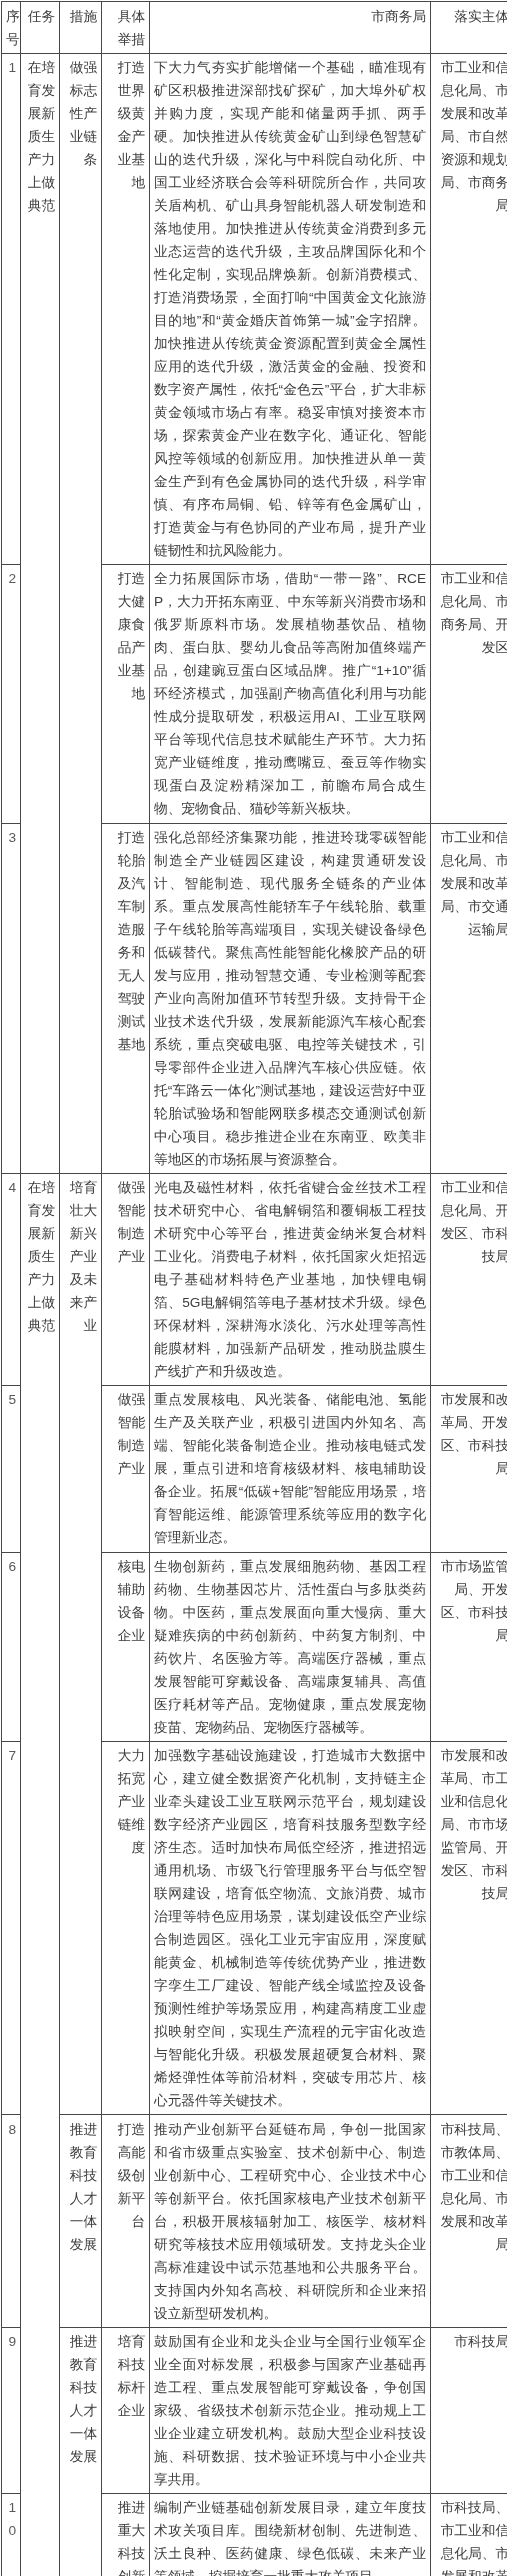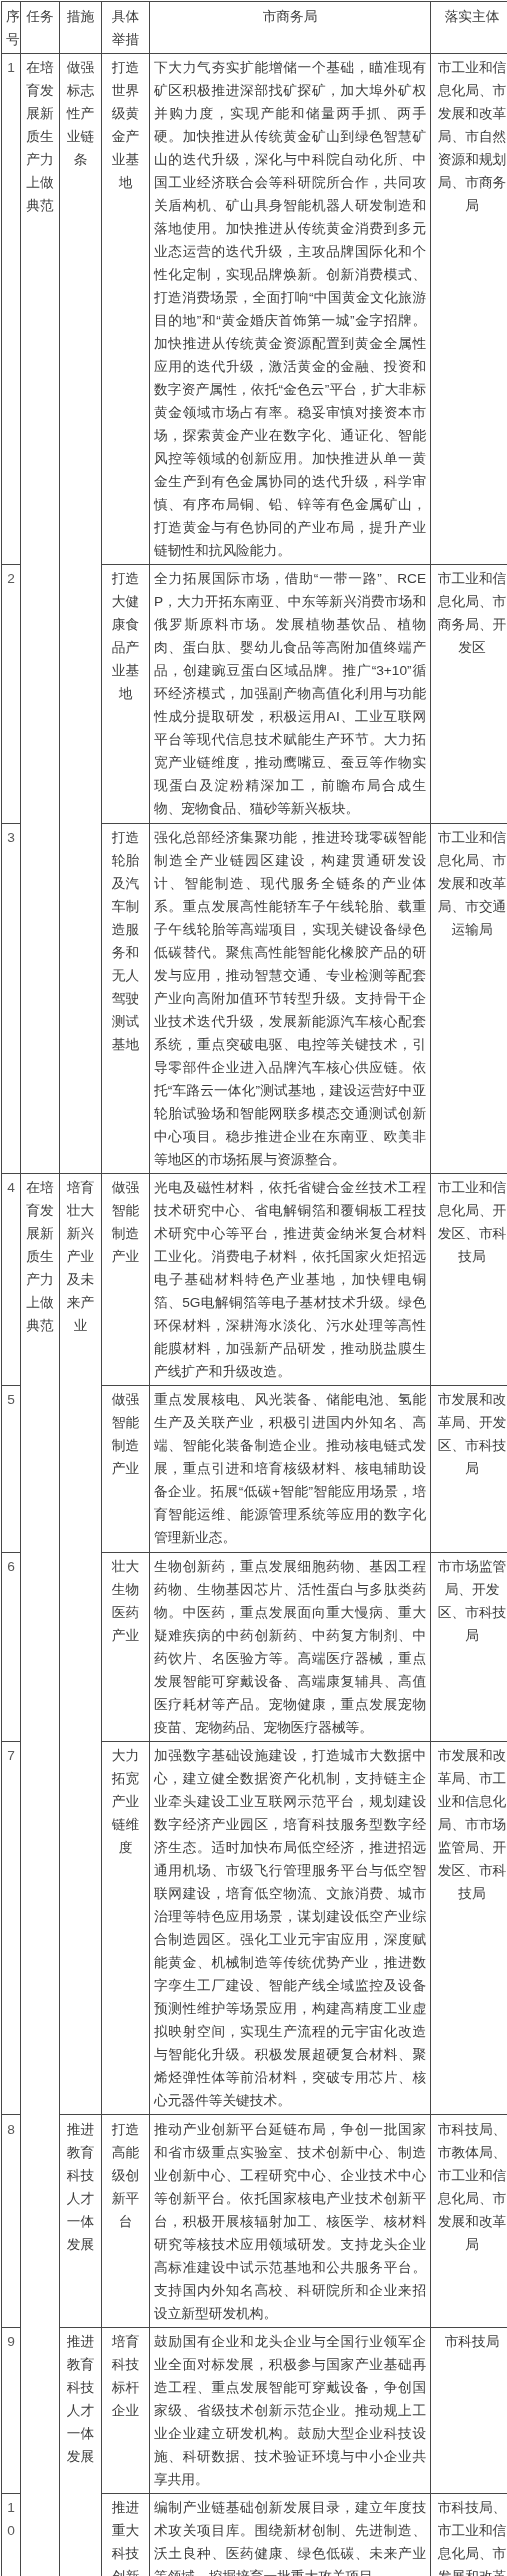--- a/index.html
+++ b/index.html
@@ -16,21 +16,21 @@
   }
   table.doc-table {
     border-collapse: collapse;
     table-layout: fixed;
     width: 512px;
     margin: 1.4px 0 0 1.4px;
   }
   .doc-table th, .doc-table td {
     border: 0.7px solid #474747;
     vertical-align: top;
-    text-align: center;
+    text-align: right;
     padding: 2.2px 4.3px 2.2px 3.6px;
     font-size: 13.7px;
     line-height: 23px;
     font-weight: 400;
     color: #3d3d3d;
     word-break: break-all;
     overflow-wrap: break-word;
   }
   .doc-table col.c-no   { width: 19px; }
   .doc-table col.c-task { width: 39px; }
@@ -90,21 +90,21 @@
       <td rowspan="3">在培育发展新质生产力上做典范</td>
       <td rowspan="3">做强标志性产业链条</td>
       <td>打造世界级黄金产业基地</td>
       <td class="content-cell">下大力气夯实扩能增储一个基础，瞄准现有矿区积极推进深部找矿探矿，加大埠外矿权并购力度，实现产能和储量两手抓、两手硬。加快推进从传统黄金矿山到绿色智慧矿山的迭代升级，深化与中科院自动化所、中国工业经济联合会等科研院所合作，共同攻关盾构机、矿山具身智能机器人研发制造和落地使用。加快推进从传统黄金消费到多元业态运营的迭代升级，主攻品牌国际化和个性化定制，实现品牌焕新。创新消费模式、打造消费场景，全面打响“中国黄金文化旅游目的地”和“黄金婚庆首饰第一城”金字招牌。加快推进从传统黄金资源配置到黄金全属性应用的迭代升级，激活黄金的金融、投资和数字资产属性，依托“金色云”平台，扩大非标黄金领域市场占有率。稳妥审慎对接资本市场，探索黄金产业在数字化、通证化、智能风控等领域的创新应用。加快推进从单一黄金生产到有色金属协同的迭代升级，科学审慎、有序布局铜、铅、锌等有色金属矿山，打造黄金与有色协同的产业布局，提升产业链韧性和抗风险能力。</td>
       <td>市工业和信息化局、市发展和改革局、市自然资源和规划局、市商务局</td>
     </tr>
 
     <tr class="r2">
       <td class="no-cell">2</td>
       <td>打造大健康食品产业基地</td>
-      <td class="content-cell">全力拓展国际市场，借助“一带一路”、RCEP，大力开拓东南亚、中东等新兴消费市场和俄罗斯原料市场。发展植物基饮品、植物肉、蛋白肽、婴幼儿食品等高附加值终端产品，创建豌豆蛋白区域品牌。推广“3+10”循环经济模式，加强副产物高值化利用与功能性成分提取研发，积极运用AI、工业互联网平台等现代信息技术赋能生产环节。大力拓宽产业链维度，推动鹰嘴豆、蚕豆等作物实现蛋白及淀粉精深加工，前瞻布局合成生物、宠物食品、猫砂等新兴板块。</td>
+      <td class="content-cell">全力拓展国际市场，借助“一带一路”、RCEP，大力开拓东南亚、中东等新兴消费市场和俄罗斯原料市场。发展植物基饮品、植物肉、蛋白肽、婴幼儿食品等高附加值终端产品，创建豌豆蛋白区域品牌。推广“1+10”循环经济模式，加强副产物高值化利用与功能性成分提取研发，积极运用AI、工业互联网平台等现代信息技术赋能生产环节。大力拓宽产业链维度，推动鹰嘴豆、蚕豆等作物实现蛋白及淀粉精深加工，前瞻布局合成生物、宠物食品、猫砂等新兴板块。</td>
       <td>市工业和信息化局、市商务局、开发区</td>
     </tr>
 
     <tr class="r3">
       <td class="no-cell">3</td>
       <td>打造轮胎及汽车制造服务和无人驾驶测试基地</td>
       <td class="content-cell">强化总部经济集聚功能，推进玲珑零碳智能制造全产业链园区建设，构建贯通研发设计、智能制造、现代服务全链条的产业体系。重点发展高性能轿车子午线轮胎、载重子午线轮胎等高端项目，实现关键设备绿色低碳替代。聚焦高性能智能化橡胶产品的研发与应用，推动智慧交通、专业检测等配套产业向高附加值环节转型升级。支持骨干企业技术迭代升级，发展新能源汽车核心配套系统，重点突破电驱、电控等关键技术，引导零部件企业进入品牌汽车核心供应链。依托“车路云一体化”测试基地，建设运营好中亚轮胎试验场和智能网联多模态交通测试创新中心项目。稳步推进企业在东南亚、欧美非等地区的市场拓展与资源整合。</td>
       <td>市工业和信息化局、市发展和改革局、市交通运输局</td>
     </tr>
 
@@ -119,21 +119,21 @@
 
     <tr class="r5">
       <td class="no-cell">5</td>
       <td>做强智能制造产业</td>
       <td class="content-cell">重点发展核电、风光装备、储能电池、氢能生产及关联产业，积极引进国内外知名、高端、智能化装备制造企业。推动核电链式发展，重点引进和培育核级材料、核电辅助设备企业。拓展“低碳+智能”智能应用场景，培育智能运维、能源管理系统等应用的数字化管理新业态。</td>
       <td>市发展和改革局、开发区、市科技局</td>
     </tr>
 
     <tr class="r6">
       <td class="no-cell">6</td>
-      <td>壮大生物医药产业</td>
+      <td>核电辅助设备企业</td>
       <td class="content-cell">生物创新药，重点发展细胞药物、基因工程药物、生物基因芯片、活性蛋白与多肽类药物。中医药，重点发展面向重大慢病、重大疑难疾病的中药创新药、中药复方制剂、中药饮片、名医验方等。高端医疗器械，重点发展智能可穿戴设备、高端康复辅具、高值医疗耗材等产品。宠物健康，重点发展宠物疫苗、宠物药品、宠物医疗器械等。</td>
       <td>市市场监管局、开发区、市科技局</td>
     </tr>
 
     <tr class="r7">
       <td class="no-cell">7</td>
       <td>大力拓宽产业链维度</td>
       <td class="content-cell">加强数字基础设施建设，打造城市大数据中心，建立健全数据资产化机制，支持链主企业牵头建设工业互联网示范平台，规划建设数字经济产业园区，培育科技服务型数字经济生态。适时加快布局低空经济，推进招远通用机场、市级飞行管理服务平台与低空智联网建设，培育低空物流、文旅消费、城市治理等特色应用场景，谋划建设低空产业综合制造园区。强化工业元宇宙应用，深度赋能黄金、机械制造等传统优势产业，推进数字孪生工厂建设、智能产线全域监控及设备预测性维护等场景应用，构建高精度工业虚拟映射空间，实现生产流程的元宇宙化改造与智能化升级。积极发展超硬复合材料、聚烯烃弹性体等前沿材料，突破专用芯片、核心元器件等关键技术。</td>
       <td>市发展和改革局、市工业和信息化局、市市场监管局、开发区、市科技局</td>
     </tr>

